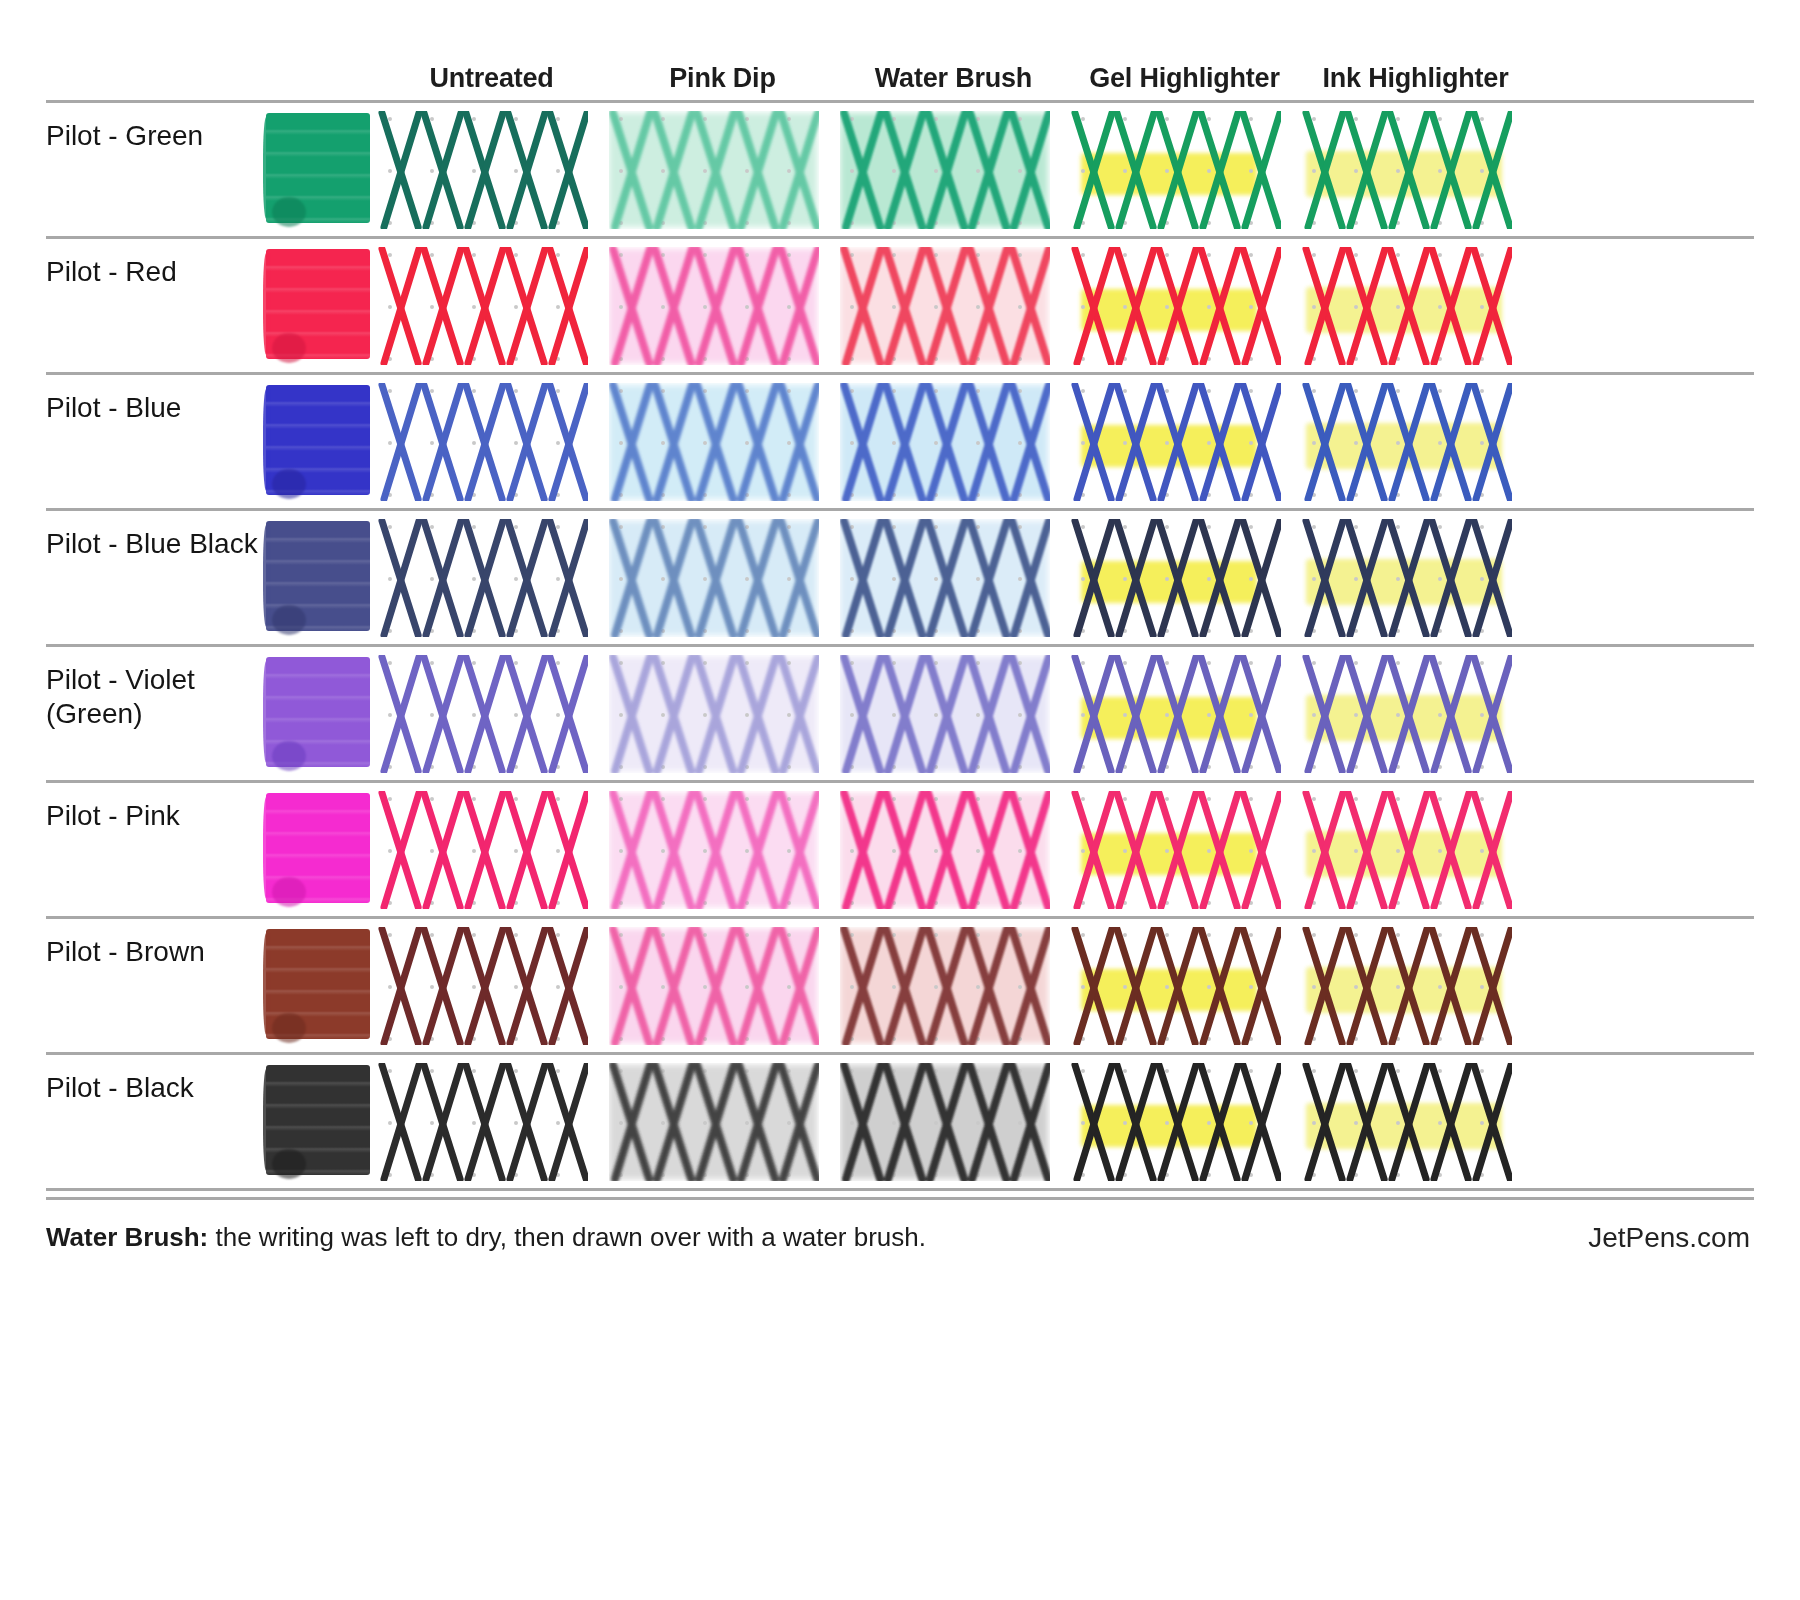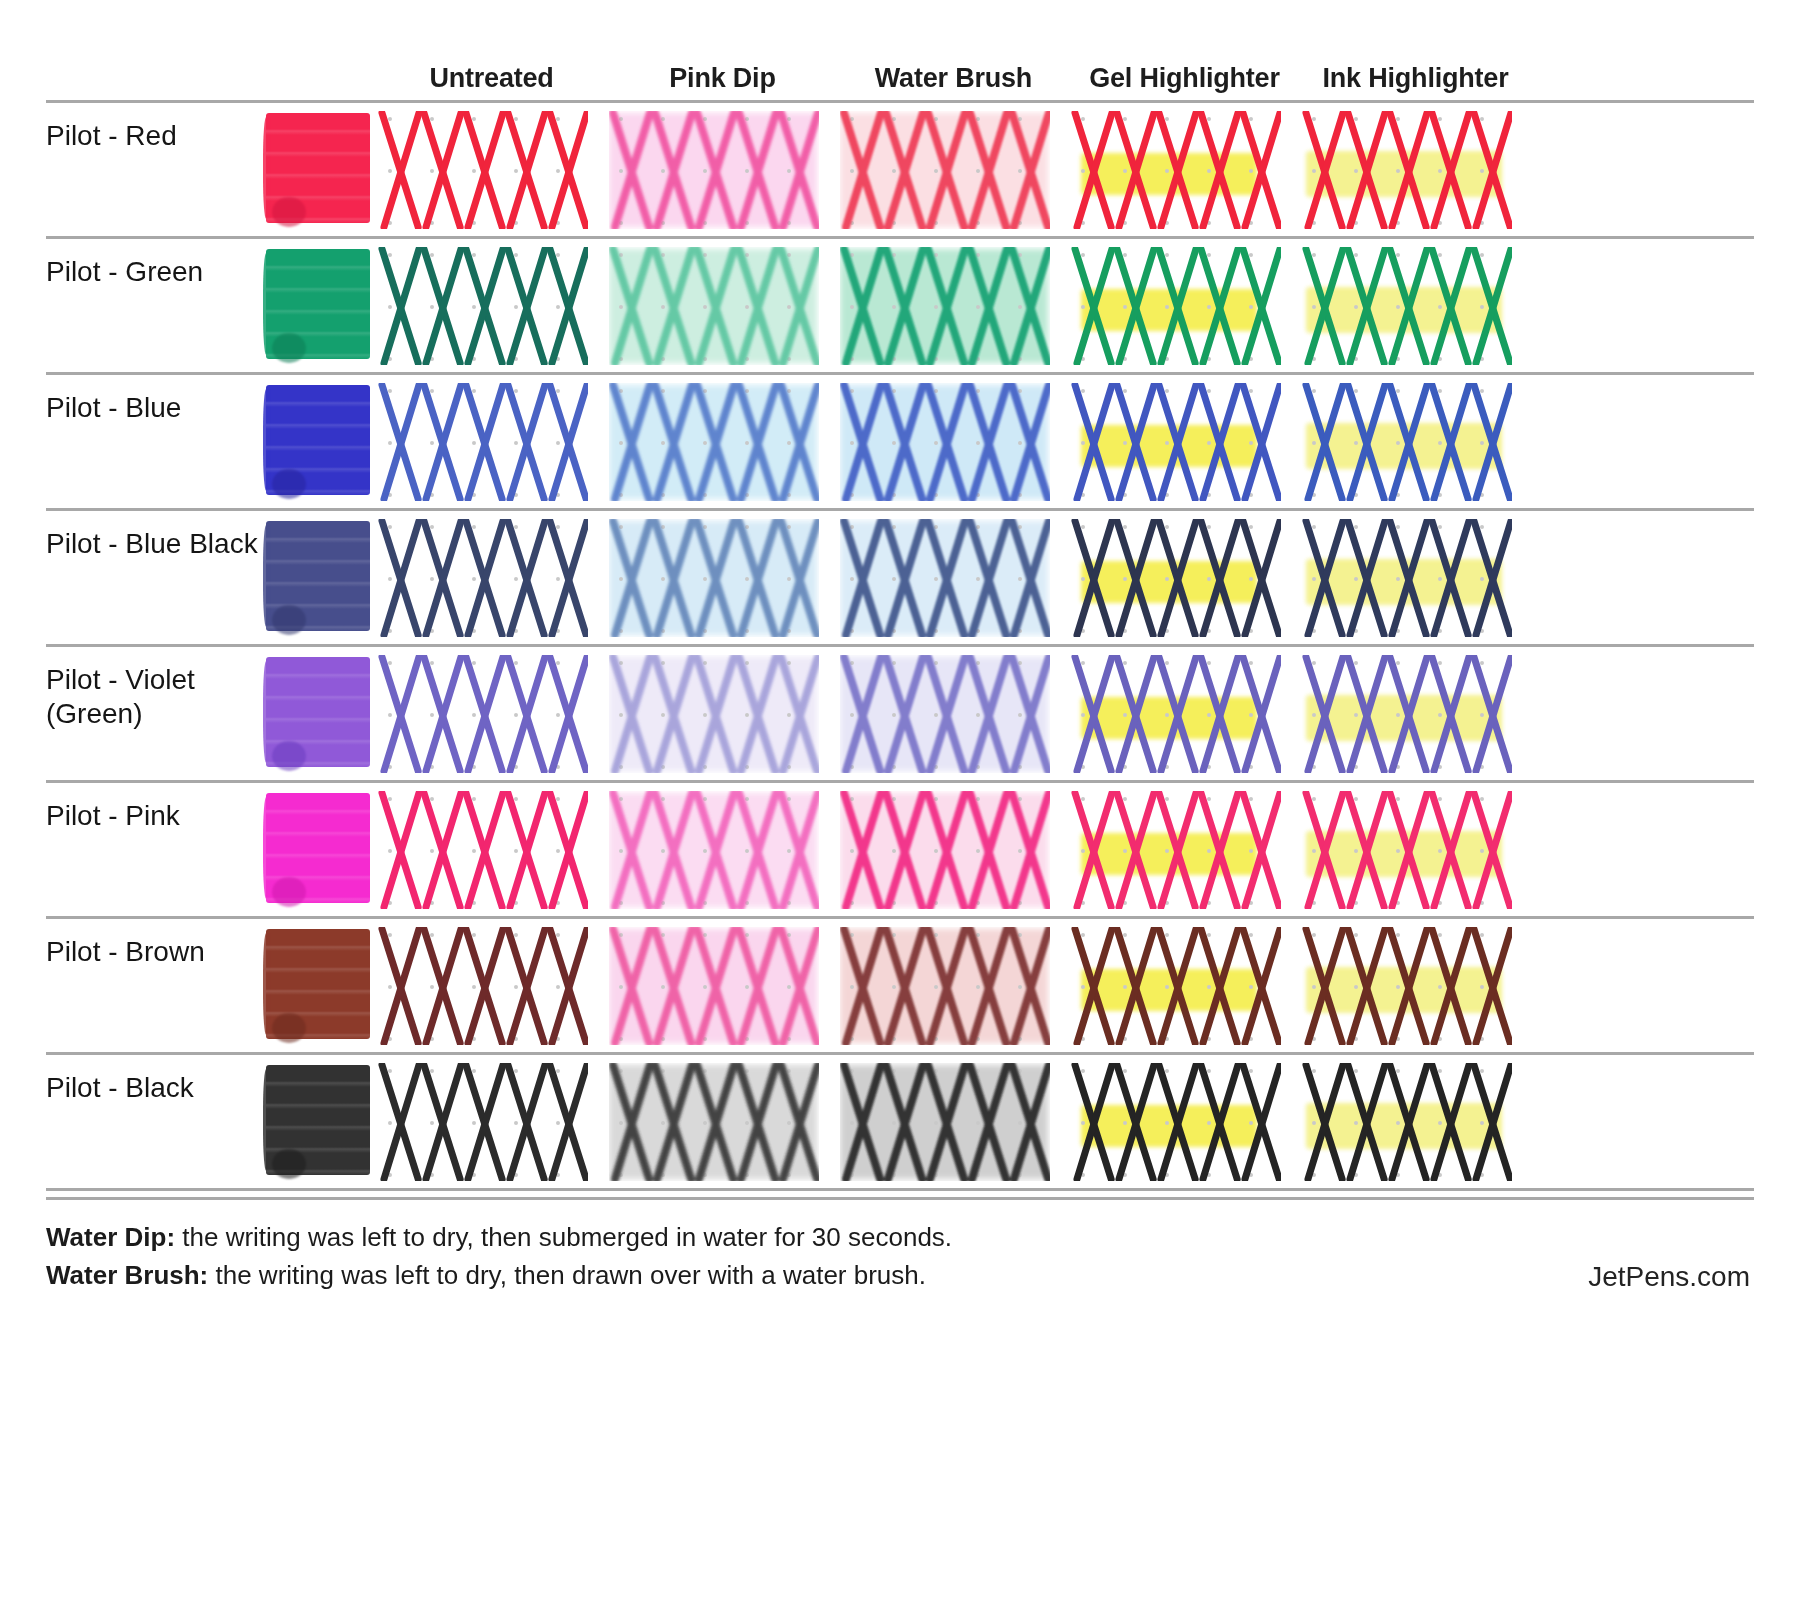--- a/index.html
+++ b/index.html
@@ -188,20 +188,192 @@
     <div class="h-label-cell"></div>
     <div class="h-col">Untreated</div>
     <div class="h-col">Pink Dip</div>
     <div class="h-col">Water Brush</div>
     <div class="h-col">Gel Highlighter</div>
     <div class="h-col">Ink Highlighter</div>
   </div>
 
   <div class="rows" id="rows-container">
       <div class="ink-row">
+      <div class="row-label">Pilot - Green</div>
+
+    <div class="swatch-cell">
+      <div class="swatch" style="background:#14a06e">
+        <span class="sheen"></span>
+        <span class="blob" style="background:#0b7d55"></span>
+      </div>
+    </div>
+        <div class="test-cell">
+            <div class="strokebox">
+            <div class="dots">
+              <span class="dot" style="left:10px;top:6px"></span>
+              <span class="dot" style="left:10px;top:58px"></span>
+              <span class="dot" style="left:10px;top:110px"></span>
+              <span class="dot" style="left:52px;top:6px"></span>
+              <span class="dot" style="left:52px;top:58px"></span>
+              <span class="dot" style="left:52px;top:110px"></span>
+              <span class="dot" style="left:94px;top:6px"></span>
+              <span class="dot" style="left:94px;top:58px"></span>
+              <span class="dot" style="left:94px;top:110px"></span>
+              <span class="dot" style="left:136px;top:6px"></span>
+              <span class="dot" style="left:136px;top:58px"></span>
+              <span class="dot" style="left:136px;top:110px"></span>
+              <span class="dot" style="left:178px;top:6px"></span>
+              <span class="dot" style="left:178px;top:58px"></span>
+              <span class="dot" style="left:178px;top:110px"></span>
+            </div>
+            <div class="strokes">
+              <svg width="210" height="118" viewBox="0 0 210 118" xmlns="http://www.w3.org/2000/svg">
+
+    <g stroke="#176e5c" stroke-width="7" stroke-linecap="round" fill="none" opacity="1">
+      <path d="M 4 2 L 40.12 116 M 46 2 L 82.12 116 M 88 2 L 124.12 116 M 130 2 L 166.12 116 M 172 2 L 208.12 116 "></path>
+      <path d="M 6 116 L 40.96 2 M 48 116 L 82.96000000000001 2 M 90 116 L 124.96000000000001 2 M 132 116 L 166.96 2 M 174 116 L 208.96 2 "></path>
+    </g>
+  </svg>
+            </div>
+          </div>
+          </div>
+        <div class="test-cell">
+            <div class="strokebox">
+            <div class="wash" style="background:#cdeee0;filter:blur(3px)"></div>
+            <div class="dots">
+              <span class="dot" style="left:10px;top:6px"></span>
+              <span class="dot" style="left:10px;top:58px"></span>
+              <span class="dot" style="left:10px;top:110px"></span>
+              <span class="dot" style="left:52px;top:6px"></span>
+              <span class="dot" style="left:52px;top:58px"></span>
+              <span class="dot" style="left:52px;top:110px"></span>
+              <span class="dot" style="left:94px;top:6px"></span>
+              <span class="dot" style="left:94px;top:58px"></span>
+              <span class="dot" style="left:94px;top:110px"></span>
+              <span class="dot" style="left:136px;top:6px"></span>
+              <span class="dot" style="left:136px;top:58px"></span>
+              <span class="dot" style="left:136px;top:110px"></span>
+              <span class="dot" style="left:178px;top:6px"></span>
+              <span class="dot" style="left:178px;top:58px"></span>
+              <span class="dot" style="left:178px;top:110px"></span>
+            </div>
+            <div class="strokes">
+              <svg width="210" height="118" viewBox="0 0 210 118" xmlns="http://www.w3.org/2000/svg">
+    <defs>
+                  <filter id="b16_53c39b" x="-20%" y="-20%" width="140%" height="140%">
+         <feGaussianBlur stdDeviation="1.6"></feGaussianBlur>
+                  </filter>
+                </defs>
+    <g filter="url(#b16_53c39b)" stroke="#53c39b" stroke-width="8" stroke-linecap="round" fill="none" opacity="0.85">
+      <path d="M 4 2 L 40.12 116 M 46 2 L 82.12 116 M 88 2 L 124.12 116 M 130 2 L 166.12 116 M 172 2 L 208.12 116 "></path>
+      <path d="M 6 116 L 40.96 2 M 48 116 L 82.96000000000001 2 M 90 116 L 124.96000000000001 2 M 132 116 L 166.96 2 M 174 116 L 208.96 2 "></path>
+    </g>
+  </svg>
+            </div>
+          </div>
+          </div>
+        <div class="test-cell">
+            <div class="strokebox">
+            <div class="wash" style="background:#b9e8d3;filter:blur(3px)"></div>
+            <div class="dots">
+              <span class="dot" style="left:10px;top:6px"></span>
+              <span class="dot" style="left:10px;top:58px"></span>
+              <span class="dot" style="left:10px;top:110px"></span>
+              <span class="dot" style="left:52px;top:6px"></span>
+              <span class="dot" style="left:52px;top:58px"></span>
+              <span class="dot" style="left:52px;top:110px"></span>
+              <span class="dot" style="left:94px;top:6px"></span>
+              <span class="dot" style="left:94px;top:58px"></span>
+              <span class="dot" style="left:94px;top:110px"></span>
+              <span class="dot" style="left:136px;top:6px"></span>
+              <span class="dot" style="left:136px;top:58px"></span>
+              <span class="dot" style="left:136px;top:110px"></span>
+              <span class="dot" style="left:178px;top:6px"></span>
+              <span class="dot" style="left:178px;top:58px"></span>
+              <span class="dot" style="left:178px;top:110px"></span>
+            </div>
+            <div class="strokes">
+              <svg width="210" height="118" viewBox="0 0 210 118" xmlns="http://www.w3.org/2000/svg">
+    <defs>
+                  <filter id="b9_19a273" x="-20%" y="-20%" width="140%" height="140%">
+         <feGaussianBlur stdDeviation="0.9"></feGaussianBlur>
+                  </filter>
+                </defs>
+    <g filter="url(#b9_19a273)" stroke="#19a273" stroke-width="8" stroke-linecap="round" fill="none" opacity="0.92">
+      <path d="M 4 2 L 40.12 116 M 46 2 L 82.12 116 M 88 2 L 124.12 116 M 130 2 L 166.12 116 M 172 2 L 208.12 116 "></path>
+      <path d="M 6 116 L 40.96 2 M 48 116 L 82.96000000000001 2 M 90 116 L 124.96000000000001 2 M 132 116 L 166.96 2 M 174 116 L 208.96 2 "></path>
+    </g>
+  </svg>
+            </div>
+          </div>
+          </div>
+        <div class="test-cell">
+            <div class="strokebox">
+            <div class="hl-band gel" style="background:#f5ee4a;opacity:.9"></div>
+            <div class="dots">
+              <span class="dot" style="left:10px;top:6px"></span>
+              <span class="dot" style="left:10px;top:58px"></span>
+              <span class="dot" style="left:10px;top:110px"></span>
+              <span class="dot" style="left:52px;top:6px"></span>
+              <span class="dot" style="left:52px;top:58px"></span>
+              <span class="dot" style="left:52px;top:110px"></span>
+              <span class="dot" style="left:94px;top:6px"></span>
+              <span class="dot" style="left:94px;top:58px"></span>
+              <span class="dot" style="left:94px;top:110px"></span>
+              <span class="dot" style="left:136px;top:6px"></span>
+              <span class="dot" style="left:136px;top:58px"></span>
+              <span class="dot" style="left:136px;top:110px"></span>
+              <span class="dot" style="left:178px;top:6px"></span>
+              <span class="dot" style="left:178px;top:58px"></span>
+              <span class="dot" style="left:178px;top:110px"></span>
+            </div>
+            <div class="strokes">
+              <svg width="210" height="118" viewBox="0 0 210 118" xmlns="http://www.w3.org/2000/svg">
+
+    <g stroke="#169e5f" stroke-width="7" stroke-linecap="round" fill="none" opacity="1">
+      <path d="M 4 2 L 40.12 116 M 46 2 L 82.12 116 M 88 2 L 124.12 116 M 130 2 L 166.12 116 M 172 2 L 208.12 116 "></path>
+      <path d="M 6 116 L 40.96 2 M 48 116 L 82.96000000000001 2 M 90 116 L 124.96000000000001 2 M 132 116 L 166.96 2 M 174 116 L 208.96 2 "></path>
+    </g>
+  </svg>
+            </div>
+          </div>
+          </div>
+        <div class="test-cell">
+            <div class="strokebox">
+            <div class="hl-band" style="background:#f3f07e;opacity:.85"></div>
+            <div class="dots">
+              <span class="dot" style="left:10px;top:6px"></span>
+              <span class="dot" style="left:10px;top:58px"></span>
+              <span class="dot" style="left:10px;top:110px"></span>
+              <span class="dot" style="left:52px;top:6px"></span>
+              <span class="dot" style="left:52px;top:58px"></span>
+              <span class="dot" style="left:52px;top:110px"></span>
+              <span class="dot" style="left:94px;top:6px"></span>
+              <span class="dot" style="left:94px;top:58px"></span>
+              <span class="dot" style="left:94px;top:110px"></span>
+              <span class="dot" style="left:136px;top:6px"></span>
+              <span class="dot" style="left:136px;top:58px"></span>
+              <span class="dot" style="left:136px;top:110px"></span>
+              <span class="dot" style="left:178px;top:6px"></span>
+              <span class="dot" style="left:178px;top:58px"></span>
+              <span class="dot" style="left:178px;top:110px"></span>
+            </div>
+            <div class="strokes">
+              <svg width="210" height="118" viewBox="0 0 210 118" xmlns="http://www.w3.org/2000/svg">
+
+    <g stroke="#169e5f" stroke-width="7" stroke-linecap="round" fill="none" opacity="1">
+      <path d="M 4 2 L 40.12 116 M 46 2 L 82.12 116 M 88 2 L 124.12 116 M 130 2 L 166.12 116 M 172 2 L 208.12 116 "></path>
+      <path d="M 6 116 L 40.96 2 M 48 116 L 82.96000000000001 2 M 90 116 L 124.96000000000001 2 M 132 116 L 166.96 2 M 174 116 L 208.96 2 "></path>
+    </g>
+  </svg>
+            </div>
+          </div>
+          </div>
+    </div>
+      <div class="ink-row">
       <div class="row-label">Pilot - Red</div>
 
     <div class="swatch-cell">
       <div class="swatch" style="background:#f5254f">
         <span class="sheen"></span>
         <span class="blob" style="background:#d41540"></span>
       </div>
     </div>
         <div class="test-cell">
             <div class="strokebox">
@@ -360,192 +532,20 @@
     <g stroke="#f0243c" stroke-width="7" stroke-linecap="round" fill="none" opacity="1">
       <path d="M 4 2 L 40.12 116 M 46 2 L 82.12 116 M 88 2 L 124.12 116 M 130 2 L 166.12 116 M 172 2 L 208.12 116 "></path>
       <path d="M 6 116 L 40.96 2 M 48 116 L 82.96000000000001 2 M 90 116 L 124.96000000000001 2 M 132 116 L 166.96 2 M 174 116 L 208.96 2 "></path>
     </g>
   </svg>
             </div>
           </div>
           </div>
     </div>
       <div class="ink-row">
-      <div class="row-label">Pilot - Green</div>
-
-    <div class="swatch-cell">
-      <div class="swatch" style="background:#14a06e">
-        <span class="sheen"></span>
-        <span class="blob" style="background:#0b7d55"></span>
-      </div>
-    </div>
-        <div class="test-cell">
-            <div class="strokebox">
-            <div class="dots">
-              <span class="dot" style="left:10px;top:6px"></span>
-              <span class="dot" style="left:10px;top:58px"></span>
-              <span class="dot" style="left:10px;top:110px"></span>
-              <span class="dot" style="left:52px;top:6px"></span>
-              <span class="dot" style="left:52px;top:58px"></span>
-              <span class="dot" style="left:52px;top:110px"></span>
-              <span class="dot" style="left:94px;top:6px"></span>
-              <span class="dot" style="left:94px;top:58px"></span>
-              <span class="dot" style="left:94px;top:110px"></span>
-              <span class="dot" style="left:136px;top:6px"></span>
-              <span class="dot" style="left:136px;top:58px"></span>
-              <span class="dot" style="left:136px;top:110px"></span>
-              <span class="dot" style="left:178px;top:6px"></span>
-              <span class="dot" style="left:178px;top:58px"></span>
-              <span class="dot" style="left:178px;top:110px"></span>
-            </div>
-            <div class="strokes">
-              <svg width="210" height="118" viewBox="0 0 210 118" xmlns="http://www.w3.org/2000/svg">
-
-    <g stroke="#176e5c" stroke-width="7" stroke-linecap="round" fill="none" opacity="1">
-      <path d="M 4 2 L 40.12 116 M 46 2 L 82.12 116 M 88 2 L 124.12 116 M 130 2 L 166.12 116 M 172 2 L 208.12 116 "></path>
-      <path d="M 6 116 L 40.96 2 M 48 116 L 82.96000000000001 2 M 90 116 L 124.96000000000001 2 M 132 116 L 166.96 2 M 174 116 L 208.96 2 "></path>
-    </g>
-  </svg>
-            </div>
-          </div>
-          </div>
-        <div class="test-cell">
-            <div class="strokebox">
-            <div class="wash" style="background:#cdeee0;filter:blur(3px)"></div>
-            <div class="dots">
-              <span class="dot" style="left:10px;top:6px"></span>
-              <span class="dot" style="left:10px;top:58px"></span>
-              <span class="dot" style="left:10px;top:110px"></span>
-              <span class="dot" style="left:52px;top:6px"></span>
-              <span class="dot" style="left:52px;top:58px"></span>
-              <span class="dot" style="left:52px;top:110px"></span>
-              <span class="dot" style="left:94px;top:6px"></span>
-              <span class="dot" style="left:94px;top:58px"></span>
-              <span class="dot" style="left:94px;top:110px"></span>
-              <span class="dot" style="left:136px;top:6px"></span>
-              <span class="dot" style="left:136px;top:58px"></span>
-              <span class="dot" style="left:136px;top:110px"></span>
-              <span class="dot" style="left:178px;top:6px"></span>
-              <span class="dot" style="left:178px;top:58px"></span>
-              <span class="dot" style="left:178px;top:110px"></span>
-            </div>
-            <div class="strokes">
-              <svg width="210" height="118" viewBox="0 0 210 118" xmlns="http://www.w3.org/2000/svg">
-    <defs>
-                  <filter id="b16_53c39b" x="-20%" y="-20%" width="140%" height="140%">
-         <feGaussianBlur stdDeviation="1.6"></feGaussianBlur>
-                  </filter>
-                </defs>
-    <g filter="url(#b16_53c39b)" stroke="#53c39b" stroke-width="8" stroke-linecap="round" fill="none" opacity="0.85">
-      <path d="M 4 2 L 40.12 116 M 46 2 L 82.12 116 M 88 2 L 124.12 116 M 130 2 L 166.12 116 M 172 2 L 208.12 116 "></path>
-      <path d="M 6 116 L 40.96 2 M 48 116 L 82.96000000000001 2 M 90 116 L 124.96000000000001 2 M 132 116 L 166.96 2 M 174 116 L 208.96 2 "></path>
-    </g>
-  </svg>
-            </div>
-          </div>
-          </div>
-        <div class="test-cell">
-            <div class="strokebox">
-            <div class="wash" style="background:#b9e8d3;filter:blur(3px)"></div>
-            <div class="dots">
-              <span class="dot" style="left:10px;top:6px"></span>
-              <span class="dot" style="left:10px;top:58px"></span>
-              <span class="dot" style="left:10px;top:110px"></span>
-              <span class="dot" style="left:52px;top:6px"></span>
-              <span class="dot" style="left:52px;top:58px"></span>
-              <span class="dot" style="left:52px;top:110px"></span>
-              <span class="dot" style="left:94px;top:6px"></span>
-              <span class="dot" style="left:94px;top:58px"></span>
-              <span class="dot" style="left:94px;top:110px"></span>
-              <span class="dot" style="left:136px;top:6px"></span>
-              <span class="dot" style="left:136px;top:58px"></span>
-              <span class="dot" style="left:136px;top:110px"></span>
-              <span class="dot" style="left:178px;top:6px"></span>
-              <span class="dot" style="left:178px;top:58px"></span>
-              <span class="dot" style="left:178px;top:110px"></span>
-            </div>
-            <div class="strokes">
-              <svg width="210" height="118" viewBox="0 0 210 118" xmlns="http://www.w3.org/2000/svg">
-    <defs>
-                  <filter id="b9_19a273" x="-20%" y="-20%" width="140%" height="140%">
-         <feGaussianBlur stdDeviation="0.9"></feGaussianBlur>
-                  </filter>
-                </defs>
-    <g filter="url(#b9_19a273)" stroke="#19a273" stroke-width="8" stroke-linecap="round" fill="none" opacity="0.92">
-      <path d="M 4 2 L 40.12 116 M 46 2 L 82.12 116 M 88 2 L 124.12 116 M 130 2 L 166.12 116 M 172 2 L 208.12 116 "></path>
-      <path d="M 6 116 L 40.96 2 M 48 116 L 82.96000000000001 2 M 90 116 L 124.96000000000001 2 M 132 116 L 166.96 2 M 174 116 L 208.96 2 "></path>
-    </g>
-  </svg>
-            </div>
-          </div>
-          </div>
-        <div class="test-cell">
-            <div class="strokebox">
-            <div class="hl-band gel" style="background:#f5ee4a;opacity:.9"></div>
-            <div class="dots">
-              <span class="dot" style="left:10px;top:6px"></span>
-              <span class="dot" style="left:10px;top:58px"></span>
-              <span class="dot" style="left:10px;top:110px"></span>
-              <span class="dot" style="left:52px;top:6px"></span>
-              <span class="dot" style="left:52px;top:58px"></span>
-              <span class="dot" style="left:52px;top:110px"></span>
-              <span class="dot" style="left:94px;top:6px"></span>
-              <span class="dot" style="left:94px;top:58px"></span>
-              <span class="dot" style="left:94px;top:110px"></span>
-              <span class="dot" style="left:136px;top:6px"></span>
-              <span class="dot" style="left:136px;top:58px"></span>
-              <span class="dot" style="left:136px;top:110px"></span>
-              <span class="dot" style="left:178px;top:6px"></span>
-              <span class="dot" style="left:178px;top:58px"></span>
-              <span class="dot" style="left:178px;top:110px"></span>
-            </div>
-            <div class="strokes">
-              <svg width="210" height="118" viewBox="0 0 210 118" xmlns="http://www.w3.org/2000/svg">
-
-    <g stroke="#169e5f" stroke-width="7" stroke-linecap="round" fill="none" opacity="1">
-      <path d="M 4 2 L 40.12 116 M 46 2 L 82.12 116 M 88 2 L 124.12 116 M 130 2 L 166.12 116 M 172 2 L 208.12 116 "></path>
-      <path d="M 6 116 L 40.96 2 M 48 116 L 82.96000000000001 2 M 90 116 L 124.96000000000001 2 M 132 116 L 166.96 2 M 174 116 L 208.96 2 "></path>
-    </g>
-  </svg>
-            </div>
-          </div>
-          </div>
-        <div class="test-cell">
-            <div class="strokebox">
-            <div class="hl-band" style="background:#f3f07e;opacity:.85"></div>
-            <div class="dots">
-              <span class="dot" style="left:10px;top:6px"></span>
-              <span class="dot" style="left:10px;top:58px"></span>
-              <span class="dot" style="left:10px;top:110px"></span>
-              <span class="dot" style="left:52px;top:6px"></span>
-              <span class="dot" style="left:52px;top:58px"></span>
-              <span class="dot" style="left:52px;top:110px"></span>
-              <span class="dot" style="left:94px;top:6px"></span>
-              <span class="dot" style="left:94px;top:58px"></span>
-              <span class="dot" style="left:94px;top:110px"></span>
-              <span class="dot" style="left:136px;top:6px"></span>
-              <span class="dot" style="left:136px;top:58px"></span>
-              <span class="dot" style="left:136px;top:110px"></span>
-              <span class="dot" style="left:178px;top:6px"></span>
-              <span class="dot" style="left:178px;top:58px"></span>
-              <span class="dot" style="left:178px;top:110px"></span>
-            </div>
-            <div class="strokes">
-              <svg width="210" height="118" viewBox="0 0 210 118" xmlns="http://www.w3.org/2000/svg">
-
-    <g stroke="#169e5f" stroke-width="7" stroke-linecap="round" fill="none" opacity="1">
-      <path d="M 4 2 L 40.12 116 M 46 2 L 82.12 116 M 88 2 L 124.12 116 M 130 2 L 166.12 116 M 172 2 L 208.12 116 "></path>
-      <path d="M 6 116 L 40.96 2 M 48 116 L 82.96000000000001 2 M 90 116 L 124.96000000000001 2 M 132 116 L 166.96 2 M 174 116 L 208.96 2 "></path>
-    </g>
-  </svg>
-            </div>
-          </div>
-          </div>
-    </div>
-      <div class="ink-row">
       <div class="row-label">Pilot - Blue</div>
 
     <div class="swatch-cell">
       <div class="swatch" style="background:#3434c8">
         <span class="sheen"></span>
         <span class="blob" style="background:#27249f"></span>
       </div>
     </div>
         <div class="test-cell">
             <div class="strokebox">
@@ -1568,21 +1568,18 @@
     </g>
   </svg>
             </div>
           </div>
           </div>
     </div>
     </div>
 
   <div class="footer">
     <div class="note">
-      <b>Water Dip:</b><span> the writing was left to dry, then submerged in water for 30 seconds.</span>
-    </div>
-    <div class="note">
       <b>Water Brush:</b><span> the writing was left to dry, then drawn over with a water brush.</span>
     </div>
     <div class="watermark">JetPens.com</div>
   </div>
 
 </div>
 
 </body></html>

